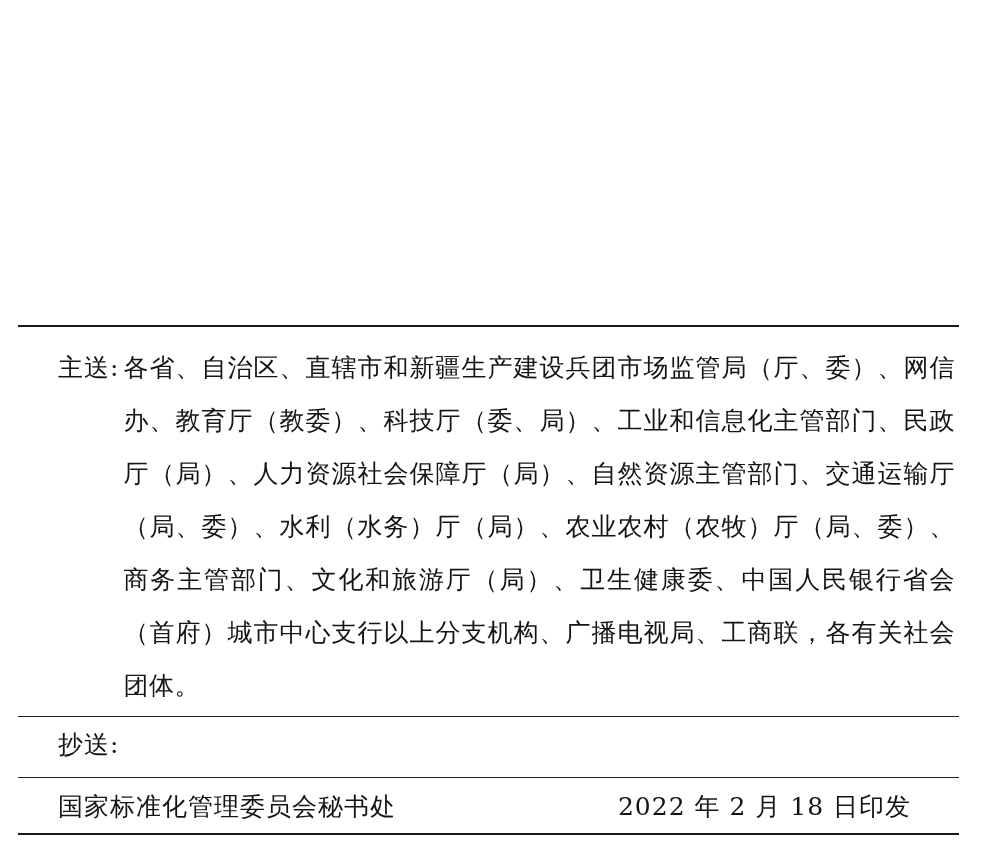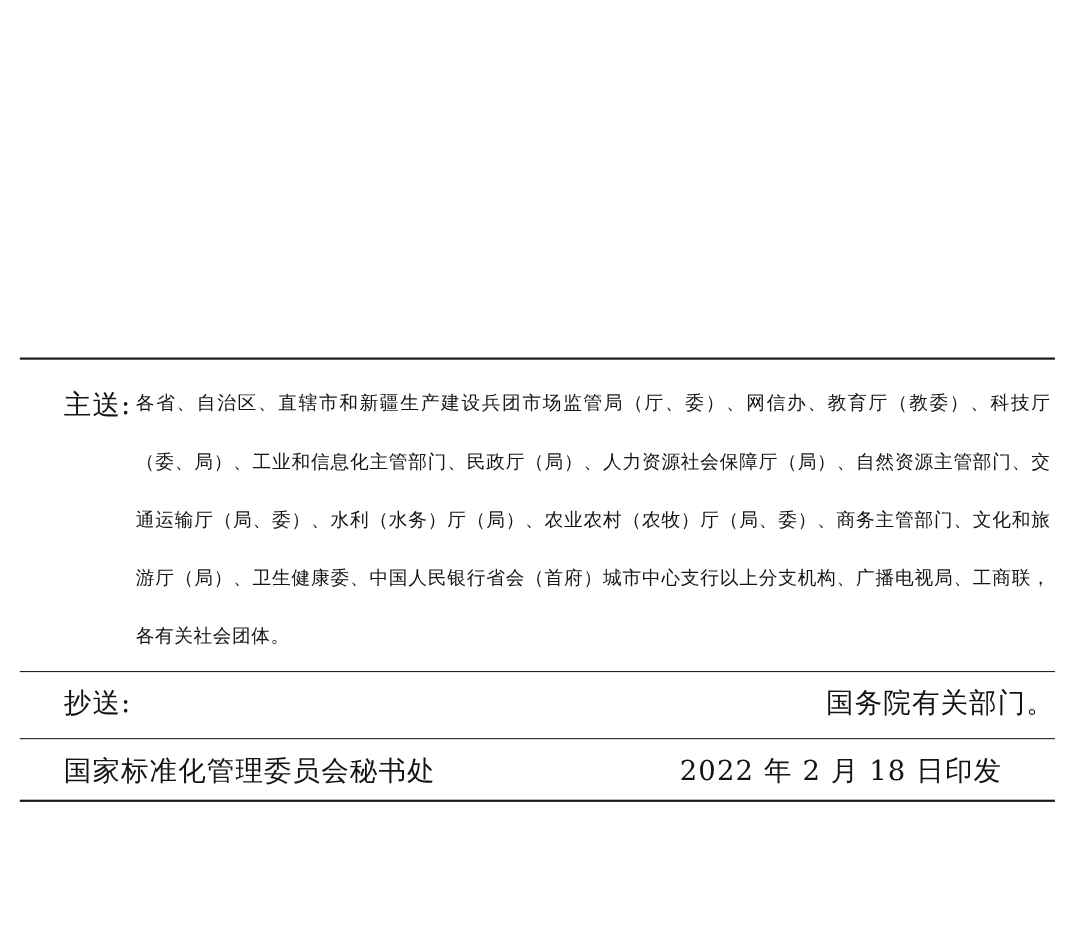--- a/index.html
+++ b/index.html
@@ -54,21 +54,21 @@
     flex: 0 0 auto;
     font-size: 25px;
     line-height: 53px;
     letter-spacing: 1px;
     padding-left: 40px;
     white-space: nowrap;
   }
 
   .dist-body {
     flex: 1 1 auto;
-    font-size: 17px;
+    font-size: 25px;
     line-height: 53px;
     letter-spacing: 0.5px;
     text-align: justify;
     text-justify: inter-character;
     padding-left: 4px;
     padding-right: 4px;
   }
 
   .copy-row {
     display: flex;
@@ -122,21 +122,20 @@
 
     <div class="dist-row">
       <div class="dist-label">主送:</div>
       <div class="dist-body">各省、自治区、直辖市和新疆生产建设兵团市场监管局（厅、委）、网信办、教育厅（教委）、科技厅（委、局）、工业和信息化主管部门、民政厅（局）、人力资源社会保障厅（局）、自然资源主管部门、交通运输厅（局、委）、水利（水务）厅（局）、农业农村（农牧）厅（局、委）、商务主管部门、文化和旅游厅（局）、卫生健康委、中国人民银行省会（首府）城市中心支行以上分支机构、广播电视局、工商联，各有关社会团体。</div>
     </div>
 
     <hr class="rule thin">
 
     <div class="copy-row">
       <div class="copy-label">抄送:</div>
-      <div class="copy-body">国务院有关部门。</div>
     </div>
 
     <hr class="rule thin">
 
     <div class="issuer-row">
       <div class="issuer-name">国家标准化管理委员会秘书处</div>
       <div class="issue-date">2022 年 2 月 18 日印发</div>
     </div>
 
     <hr class="rule">

